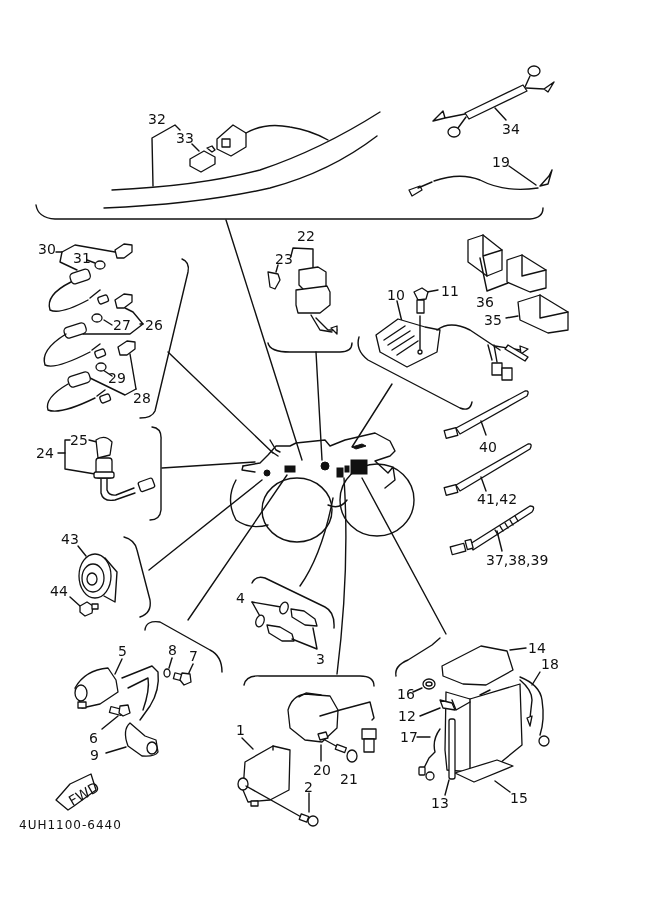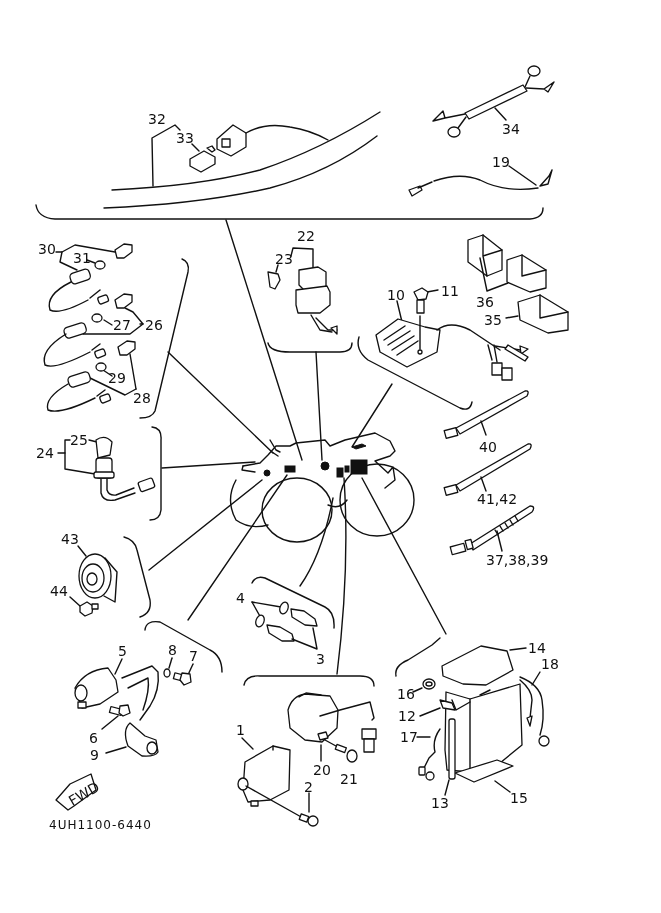--- a/index.html
+++ b/index.html
@@ -3,21 +3,21 @@
 <meta charset="utf-8">
 <style>
   html, body { margin: 0; padding: 0; background: #ffffff; }
   body { width: 661px; height: 913px; position: relative; overflow: hidden;
          font-family: "DejaVu Sans", sans-serif; }
   #diagram { position: absolute; left: 0; top: 0; width: 661px; height: 913px; }
   svg text { font-family: "DejaVu Sans", sans-serif; font-size: 14px; fill: #111; }
   .ln { stroke: #111; stroke-width: 1.4; fill: none; stroke-linecap: round; stroke-linejoin: round; }
   .part { stroke: #111; stroke-width: 1.3; fill: #fff; stroke-linejoin: round; }
   .blk { fill: #111; stroke: #111; }
-  .code { position: absolute; left: 49px; top: 818px; font-size: 12px; letter-spacing: 1px;
+  .code { position: absolute; left: 19px; top: 818px; font-size: 12px; letter-spacing: 1px;
           color: #111; font-family: "DejaVu Sans", sans-serif; }
 </style>
 </head>
 <body>
 
 <svg id="diagram" viewBox="0 0 661 913" xmlns="http://www.w3.org/2000/svg">
 
   <g>
     <path class="ln" d="M36,205 Q38,218 55,219 L530,219 Q543,218 543,208"></path>
     <path class="ln" d="M112,190 Q200,186 260,170 Q320,150 380,112"></path>

